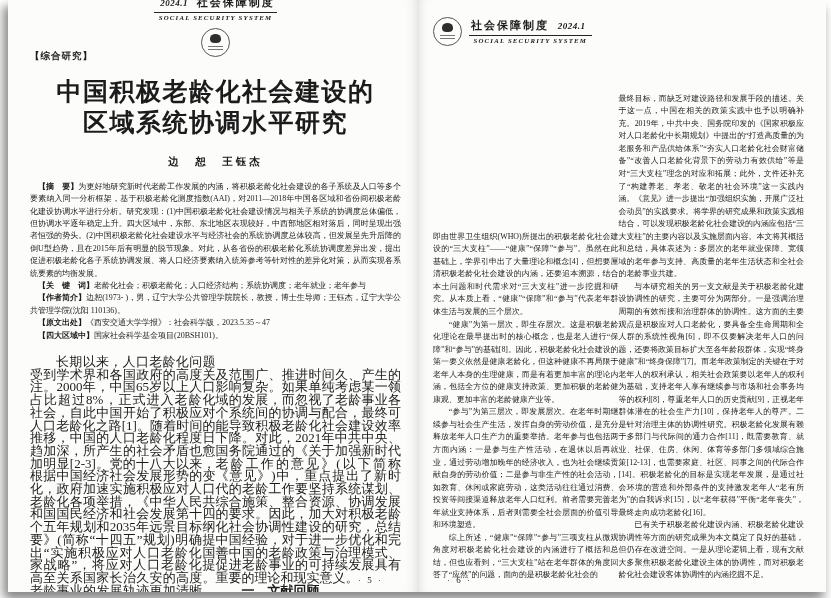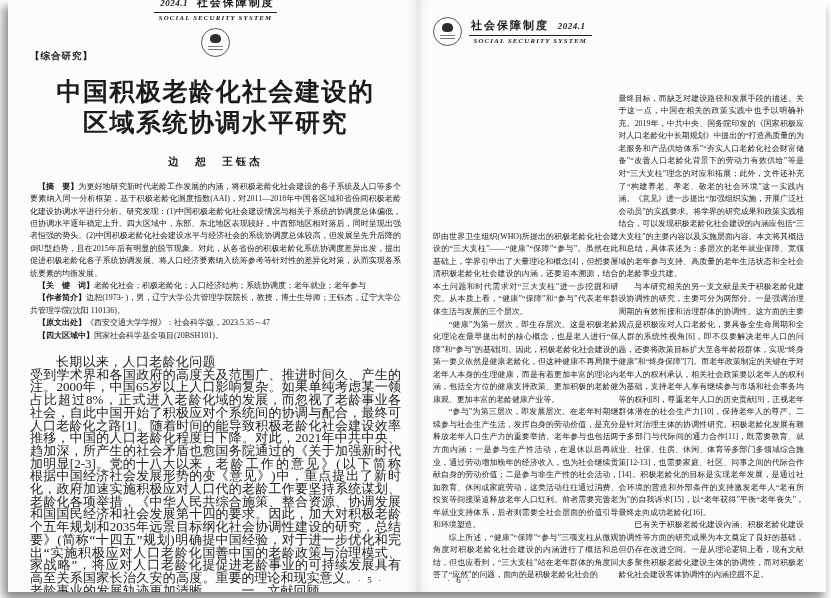--- a/index.html
+++ b/index.html
@@ -58,21 +58,21 @@
   .meta-p{margin:0;text-indent:1em;}
   .meta-label{font-weight:bold;margin-top:16px;}
 
   
   .cols{display:flex;text-align:justify;align-items:flex-end;}
   .page.left .cols{margin-top:14px;font-size:13px;line-height:12.7px;}
   .page.right .cols{margin-top:6px;font-size:7.9px;line-height:12.55px;height:528px;}
   .col{flex:1;min-width:0;}
   .col p{margin:0;}
   .col p.ind{text-indent:2em;}
-  .col p.h{font-weight:normal;text-indent:2em;}
+  .col p.h{font-weight:bold;text-indent:2em;}
 
   .pageno{position:absolute;bottom:7px;font-size:9px;letter-spacing:2px;}
   .pageno.pn-left{right:34px;}
   .pageno.pn-right{left:30px;}
 </style>
 </head>
 <body>
 
 <div class="spread">
 

